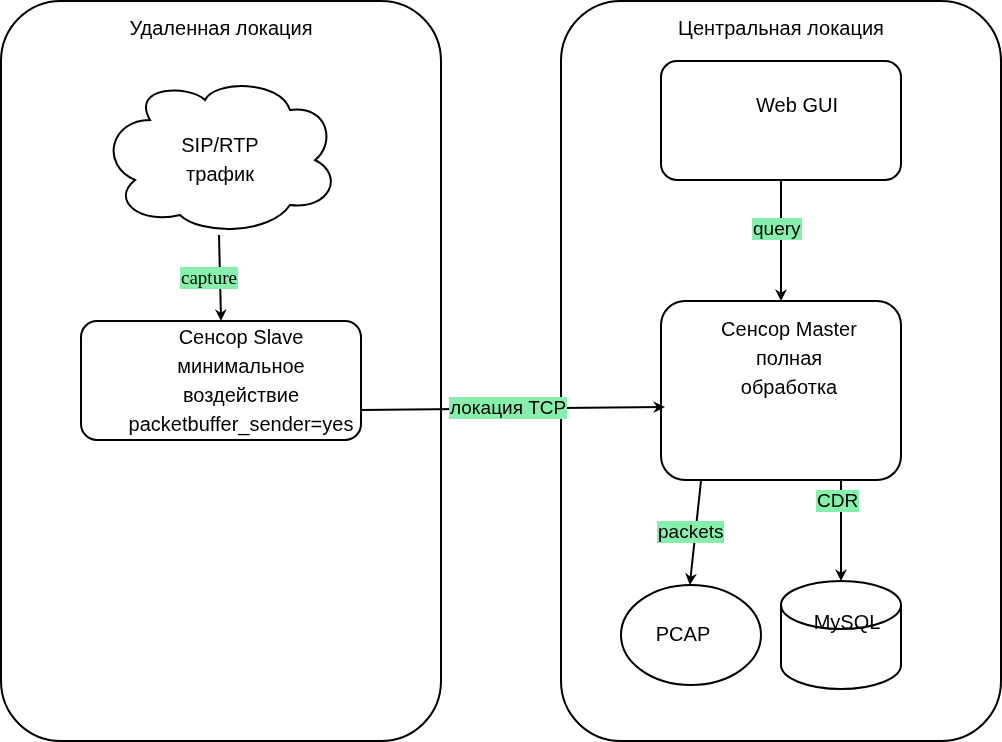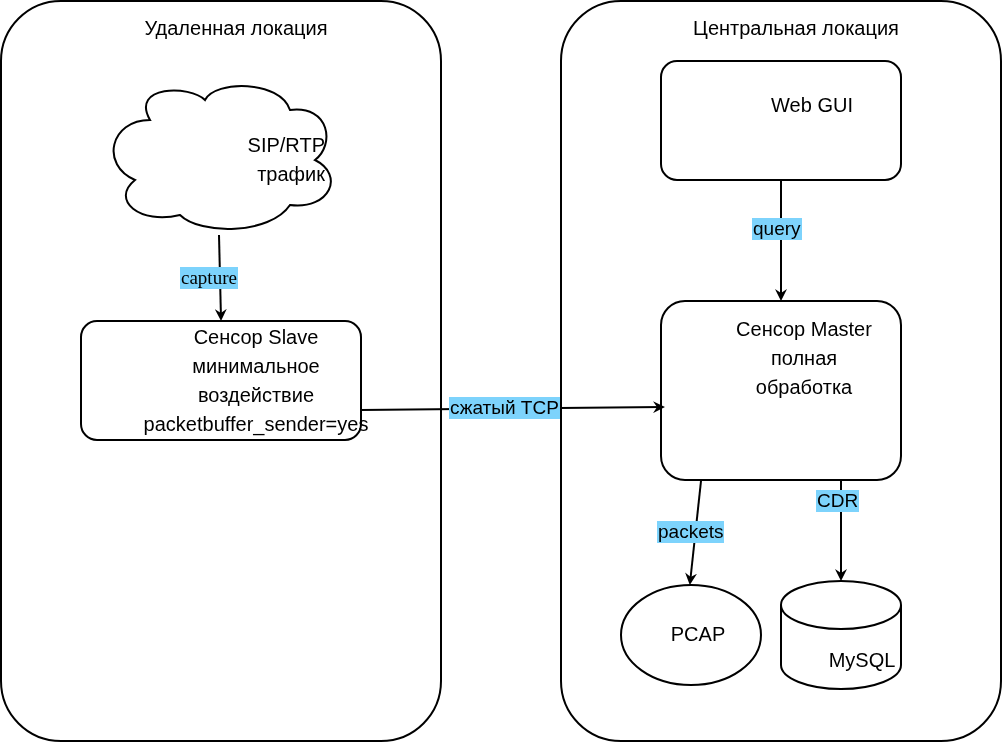--- a/index.html
+++ b/index.html
@@ -1,19 +1,19 @@
 <!DOCTYPE html>
 <html><head>
 <meta charset="utf-8">
 <style>
   html, body { margin:0; padding:0; background:#ffffff; }
   body { width:1002px; height:742px; position:relative; overflow:hidden; font-family:"Liberation Sans", sans-serif; color:#000; }
   svg { position:absolute; left:0; top:0; }
-  .lbl { position:absolute; text-align:center; font-size:20px; line-height:29px; white-space:nowrap;padding-left:15px; }
-  .elbl { position:absolute; font-size:19px; background:#7dd3fc; text-align:center; white-space:nowrap; line-height:22px; padding:0 1px; }
+  .lbl { position:absolute; text-align:center; font-size:20px; line-height:29px; white-space:nowrap; }
+  .elbl { position:absolute; font-size:19px; background:#86efac; text-align:center; white-space:nowrap; line-height:22px; padding:0 1px; }
 </style>
 </head>
 <body>
 
 <svg width="1002" height="742" viewBox="0 0 1002 742">
   <defs>
     <marker id="arr" markerWidth="12" markerHeight="12" refX="10" refY="6" orient="auto" markerUnits="userSpaceOnUse">
       <path d="M0,0 L12,6 L0,12 L4,6 Z" fill="#000"></path>
     </marker>
   </defs>
@@ -39,21 +39,21 @@
   <line x1="219" y1="235" x2="221" y2="319" stroke="#000" stroke-width="2" marker-end="url(#arr)"></line>
   <line x1="361" y1="410" x2="663" y2="407" stroke="#000" stroke-width="2" marker-end="url(#arr)"></line>
   <line x1="781" y1="180" x2="781" y2="299" stroke="#000" stroke-width="2" marker-end="url(#arr)"></line>
   <line x1="701" y1="481" x2="690" y2="583" stroke="#000" stroke-width="2" marker-end="url(#arr)"></line>
   <line x1="841" y1="481" x2="841" y2="579" stroke="#000" stroke-width="2" marker-end="url(#arr)"></line>
 </svg>
 
 <div class="lbl" style="left:1px; width:440px; top:14px;">Удаленная локация</div>
 <div class="lbl" style="left:561px; width:440px; top:14px;">Центральная локация</div>
 
-<div class="lbl" style="left:130px; width:180px; top:131px;text-align:right;">
+<div class="lbl" style="left:130px; width:180px; top:131px;">
   <div>SIP/RTP</div>
   <div>трафик</div>
 </div>
 
 <div class="lbl" style="left:81px; width:320px; top:323px;">
   <div>Сенсор Slave</div>
   <div>минимальное</div>
   <div>воздействие</div>
   <div>packetbuffer_sender=yes</div>
 </div>
@@ -62,19 +62,19 @@
   <div>Web GUI</div>
 </div>
 
 <div class="lbl" style="left:661px; width:256px; top:315px;">
   <div>Сенсор Master</div>
   <div>полная</div>
   <div>обработка</div>
 </div>
 
 <div class="lbl" style="left:621px; width:124px; top:620px;">PCAP</div>
-<div class="lbl" style="left:781px; width:132px; top:646px;">MySQL</div>
+<div class="lbl" style="left:781px; width:132px; top:608px;">MySQL</div>
 
 <div class="elbl" style="left:180px; top:267px;font-family:Liberation Serif, serif;">capture</div>
-<div class="elbl" style="left:449px; top:397px;">сжатый TCP</div>
+<div class="elbl" style="left:449px; top:397px;">локация TCP</div>
 <div class="elbl" style="left:752px; top:218px;">query</div>
 <div class="elbl" style="left:657px; top:521px;">packets</div>
 <div class="elbl" style="left:816px; top:490px;">CDR</div>
 
 </body></html>

